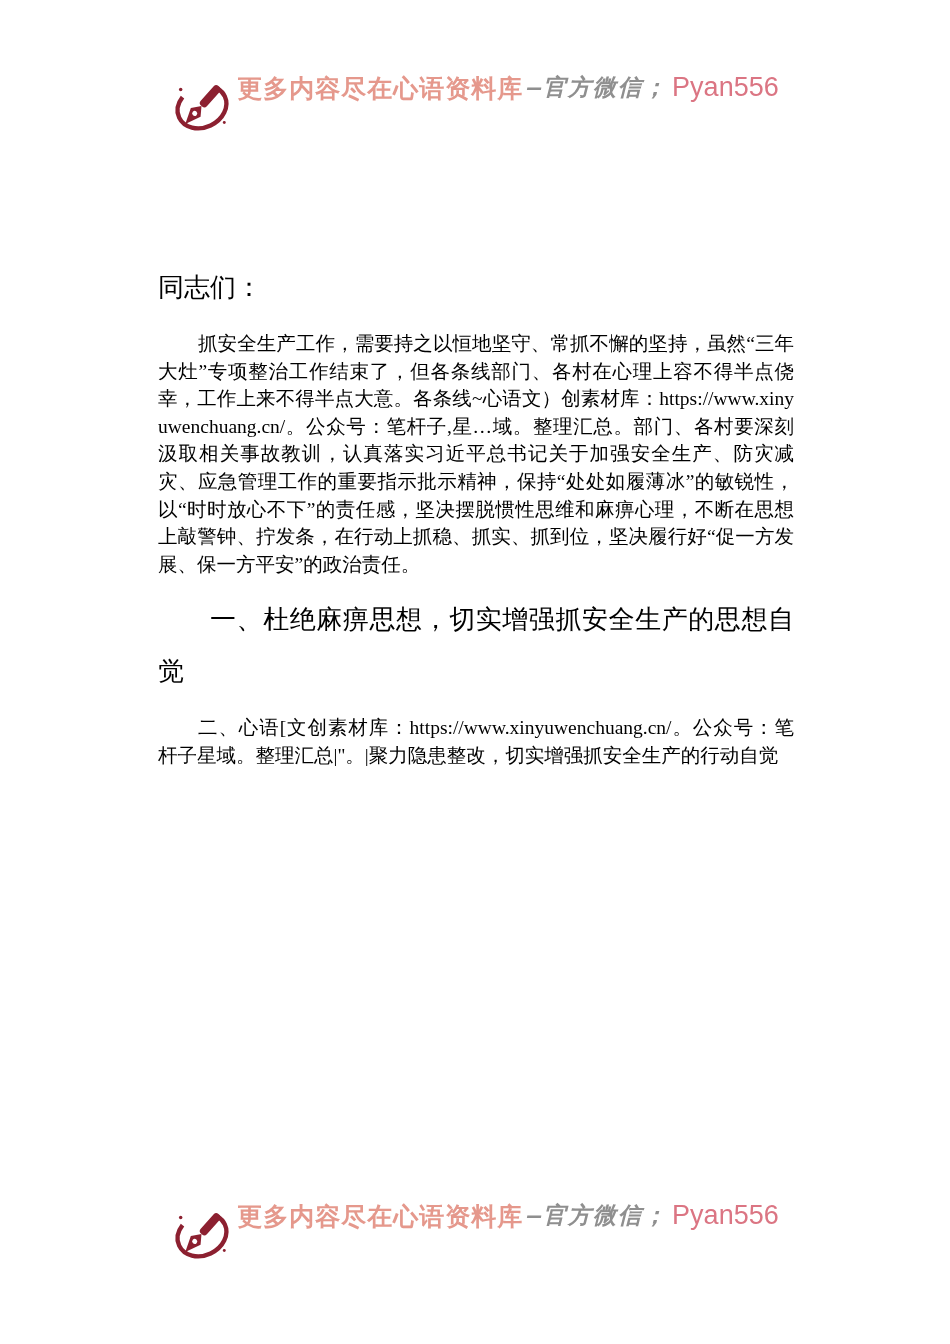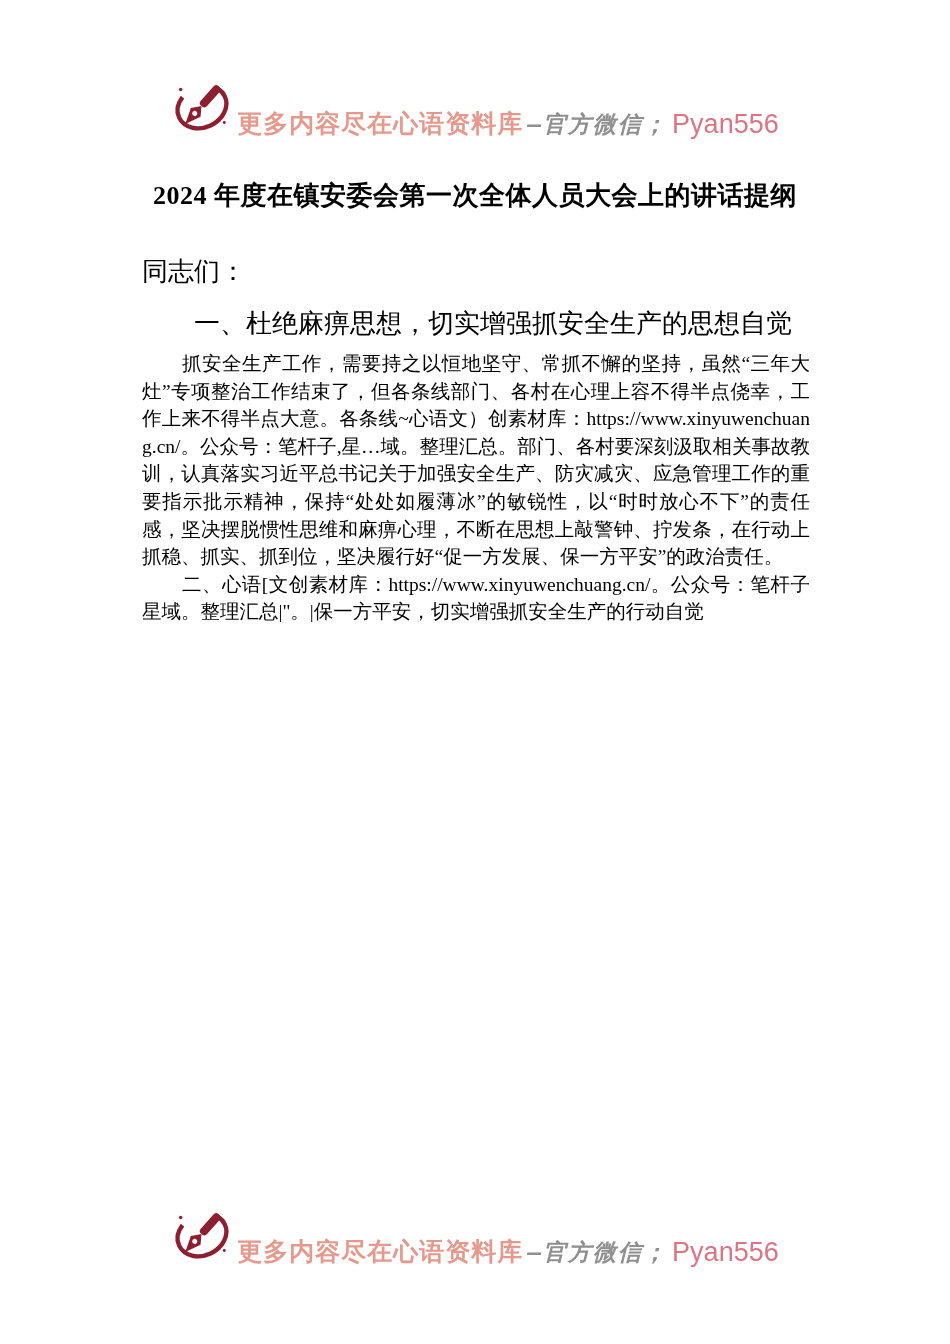--- a/index.html
+++ b/index.html
@@ -12,21 +12,21 @@
     font-family: "Liberation Serif", "DejaVu Serif", serif;
     color: #000000;
   }
   
   .watermark {
     position: absolute;
     left: 0;
     width: 100%;
     display: flex;
     justify-content: center;
-    align-items: flex-end;
+    align-items: flex-start;
     gap: 4px;
     white-space: nowrap;
   }
   .watermark.header { top: 72px; }
   .watermark.footer { top: 1200px; }
   .wm-logo { width: 62px; height: 68px; flex: 0 0 auto; display: inline-block; }
   .wm-main {
     color: #e5988c;
     font-size: 25px;
     letter-spacing: 1px;
@@ -58,21 +58,21 @@
     letter-spacing: 0.5px;
   }
   
   .content {
     position: absolute;
     top: 246px;
     left: 142px;
     width: 668px;
   }
   .para {
-    margin: 0;
+    margin: 16px;
     text-align: justify;
     word-break: break-all;
     overflow-wrap: anywhere;
   }
   .para.large { font-size: 26px; line-height: 52px; }
   .para.small { font-size: 19.5px; line-height: 27.6px; }
   .para.indent-large { text-indent: 52px; }
   .para.indent-small { text-indent: 40px; }
 </style>
 </head>
@@ -91,27 +91,26 @@
         </g>
         <circle cx="10" cy="18" r="1.8" fill="#8c2030"></circle>
         <circle cx="55" cy="52" r="1.5" fill="#8c2030"></circle>
       </svg>
     </span>
     <span class="wm-main">更多内容尽在心语资料库</span>
     <span class="wm-label">—官方微信；</span>
     <span class="wm-id">Pyan556</span>
   </div>
 
-  <h1 class="doc-title">2024 年度在镇安委会第一次全体人员大会上的讲话提纲</h1>
 
   <div class="content">
     <p class="para large">同志们：</p>
+    <p class="para small indent-small">抓安全生产工作，需要持之以恒地坚守、常抓不懈的坚持，虽然“三年大灶”专项整治工作结束了，但各条线部门、各村在心理上容不得半点侥幸，工作上来不得半点大意。各条线~心语文）创素材库：https://www.xinyuwenchuang.cn/。公众号：笔杆子,星…域。整理汇总。部门、各村要深刻汲取相关事故教训，认真落实习近平总书记关于加强安全生产、防灾减灾、应急管理工作的重要指示批示精神，保持“处处如履薄冰”的敏锐性，以“时时放心不下”的责任感，坚决摆脱惯性思维和麻痹心理，不断在思想上敲警钟、拧发条，在行动上抓稳、抓实、抓到位，坚决履行好“促一方发展、保一方平安”的政治责任。</p>
     <p class="para large indent-large">一、杜绝麻痹思想，切实增强抓安全生产的思想自觉</p>
-    <p class="para small indent-small">抓安全生产工作，需要持之以恒地坚守、常抓不懈的坚持，虽然“三年大灶”专项整治工作结束了，但各条线部门、各村在心理上容不得半点侥幸，工作上来不得半点大意。各条线~心语文）创素材库：https://www.xinyuwenchuang.cn/。公众号：笔杆子,星…域。整理汇总。部门、各村要深刻汲取相关事故教训，认真落实习近平总书记关于加强安全生产、防灾减灾、应急管理工作的重要指示批示精神，保持“处处如履薄冰”的敏锐性，以“时时放心不下”的责任感，坚决摆脱惯性思维和麻痹心理，不断在思想上敲警钟、拧发条，在行动上抓稳、抓实、抓到位，坚决履行好“促一方发展、保一方平安”的政治责任。</p>
-    <p class="para small indent-small">二、心语[文创素材库：https://www.xinyuwenchuang.cn/。公众号：笔杆子星域。整理汇总|"。|保一方平安，切实增强抓安全生产的行动自觉</p>
+    <p class="para small indent-small">二、心语[文创素材库：https://www.xinyuwenchuang.cn/。公众号：笔杆子星域。整理汇总|"。|聚力隐患整改，切实增强抓安全生产的行动自觉</p>
   </div>
 
   <div class="watermark footer">
     <span class="wm-logo">
       <svg viewBox="0 0 64 70" width="62" height="68" aria-hidden="true">
         <ellipse cx="32" cy="36" rx="26" ry="21" fill="none" stroke="#8c2030" stroke-width="4.5" stroke-dasharray="96 40" transform="rotate(-25 32 36)"></ellipse>
         <g transform="rotate(42 32 34)">
           <rect x="28" y="8" width="8.5" height="27" rx="3.5" fill="#8c2030"></rect>
           <path d="M32.2 35 L25.5 44 L32.2 60 L39 44 Z" fill="#8c2030"></path>
           <circle cx="32.2" cy="45.5" r="2.6" fill="#ffffff"></circle>

